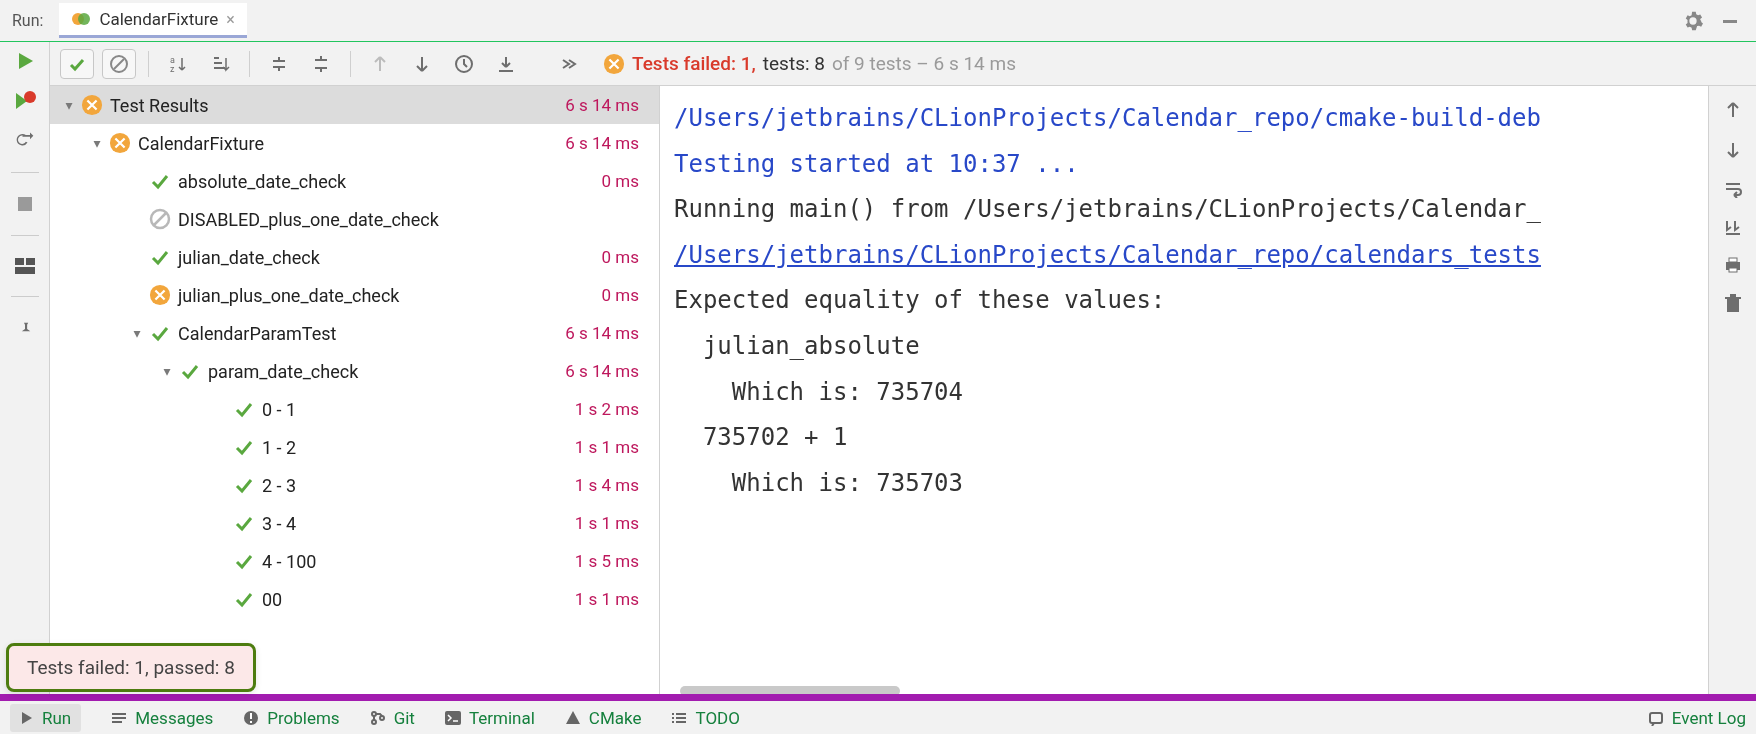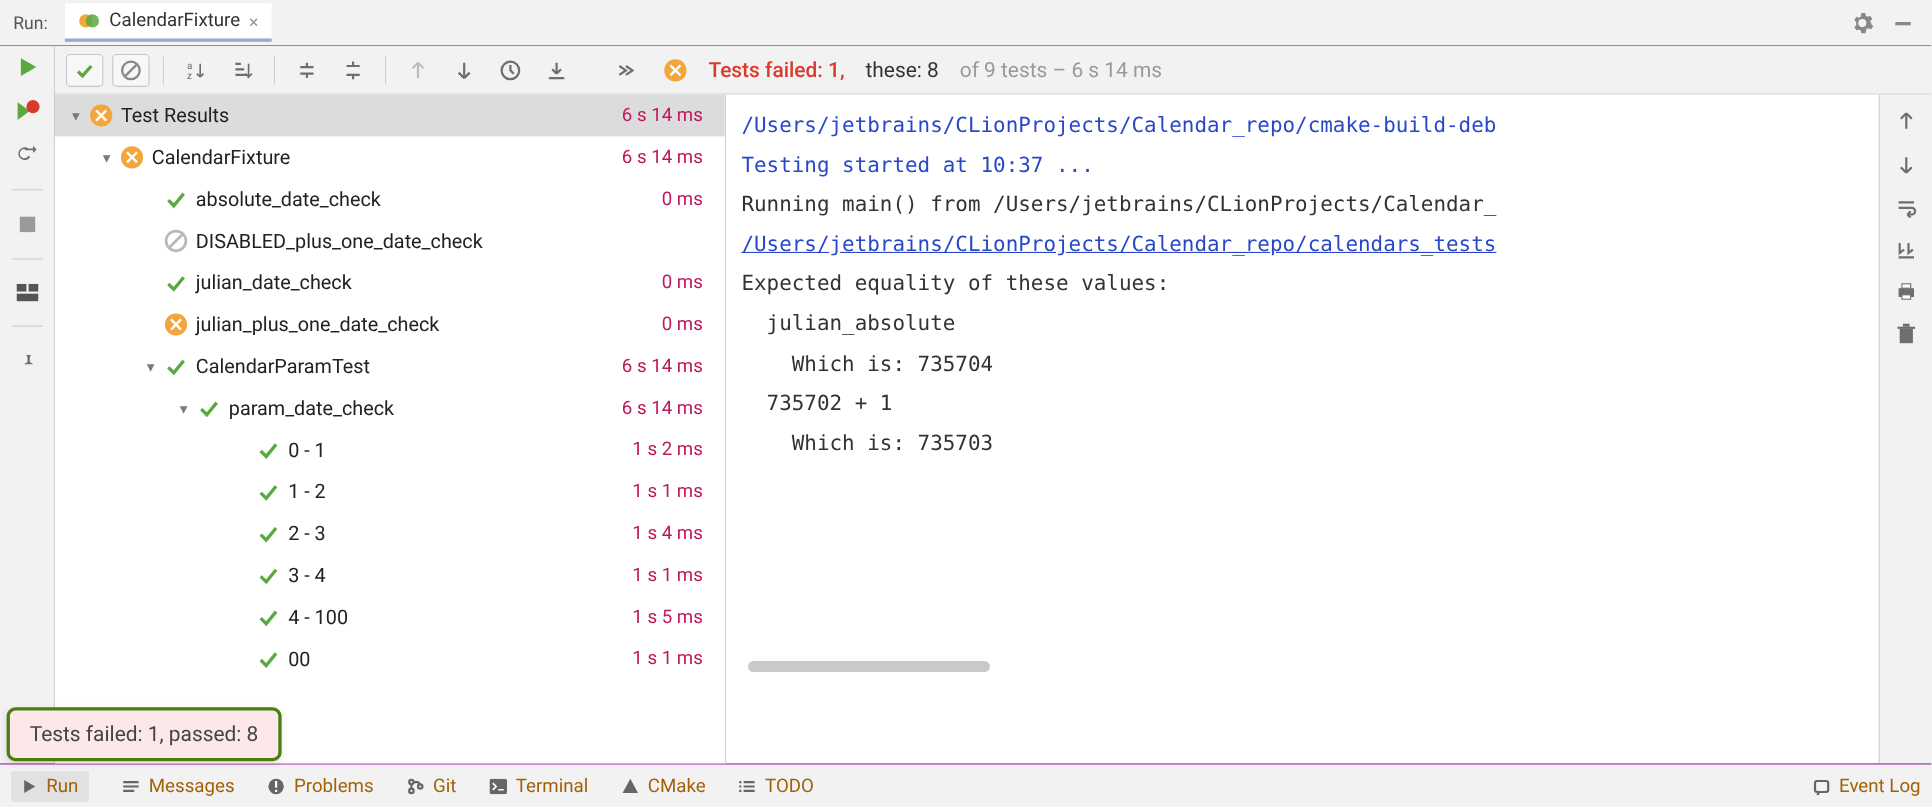--- a/index.html
+++ b/index.html
@@ -43,21 +43,21 @@
 
 .center-col { flex: 1; display: flex; flex-direction: column; min-width: 0; }
 
 .toolbar {
   height: 44px; background: #f2f2f2; border-bottom: 1px solid #d1d1d1;
   display: flex; align-items: center; padding: 0 10px; gap: 8px;
 }
 .tb-btn { width: 34px; height: 30px; display:flex; align-items:center; justify-content:center; border-radius:4px; cursor:pointer; color:#6e6e6e;}
 .tb-btn.boxed { border: 1px solid #c7c7c7; background:#f7f7f7;}
 .tb-sep { width:1px; height:26px; background:#cfcfcf; margin: 0 4px; }
-.test-summary { display:flex; align-items:center; gap:19px; font-size:19px; margin-left: 10px;}
+.test-summary { display:flex; align-items:center; gap:7px; font-size:19px; margin-left: 10px;}
 .ts-icon { width:22px; height:22px; }
 .ts-failed { color:#d93a2b; font-weight:500;}
 .ts-passed { color:#333;}
 .ts-rest { color:#9a9a9a;}
 
 .content-row { flex:1; display:flex; min-height:0; }
 .tree-panel {
   width: 610px; background:#fff; border-right:1px solid #d1d1d1;
   overflow-y:auto; position:relative; font-size:18px;
 }
@@ -71,33 +71,33 @@
 .tree-row .tname { flex:1; color:#222;}
 .tree-row .ttime { color:#be185d; padding-right:10px; font-size:17px;}
 .indent-0 { padding-left: 8px;}
 .indent-1 { padding-left: 36px;}
 .indent-2 { padding-left: 76px;}
 .indent-3 { padding-left: 106px;}
 .indent-4 { padding-left: 160px; justify-content: flex-end;}
 
 .console-wrap { flex:1; display:flex; min-width:0; }
 .console {
-  flex:1; background:#fff; font-family: "Menlo","Consolas",monospace; font-size:19px;
+  flex:1; background:#fff; font-family: "Menlo","Consolas",monospace; font-size:24px;
   padding: 10px 14px; overflow:auto; line-height:1.9; color:#333; white-space:pre;
 }
 .console .blue { color:#2848c8;}
 .console .blue-u { color:#2848c8; text-decoration:underline;}
 .console .hscroll { width:220px; height:10px; background:#c9c9c9; border-radius:5px; margin-top:180px; margin-left:6px;}
 
 .right-gutter { width:48px; background:#f2f2f2; border-left:1px solid #d1d1d1; display:flex; flex-direction:column; align-items:center; padding-top:14px; gap:20px;}
 .right-gutter .gutter-btn { color:#6e6e6e;}
 
 .bottom-bar {
-  height: 40px; background:#f2f2f2; border-top:1px solid #a21caf;
-  display:flex; align-items:center; padding: 0 10px; gap: 30px; font-size:17px; color:#a16207;
+  height: 40px; background:#f2f2f2; border-top:7px solid #a21caf;
+  display:flex; align-items:center; padding: 0 10px; gap: 30px; font-size:17px; color:#15803d;
 }
 .bb-item { display:flex; align-items:center; gap:8px; cursor:pointer;}
 .bb-item.active { background:#e1e1e1; padding:4px 10px; border-radius:3px;}
 .bb-spacer { flex:1;}
 
 .tooltip {
   position:absolute; left:6px; bottom:42px; background:#fce8e8; border:3px solid #4d7c0f;
   border-radius:8px; padding:10px 18px; font-size:19px; color:#444; box-shadow:0 2px 6px rgba(0,0,0,.1);
   z-index:50;
 }
@@ -242,21 +242,21 @@
             <path d="M4 3l6 4-6 4M10 3l6 4-6 4" fill="none" stroke="#6e6e6e" stroke-width="2"></path>
           </svg>
         </span>
 
       <div class="test-summary">
         <svg class="ts-icon" viewBox="0 0 24 24">
             <circle cx="12" cy="12" r="11" class="ic-warn-c"></circle>
             <path d="M7 7l10 10M17 7L7 17" class="ic-warn-x"></path>
           </svg>
         <span class="ts-failed"><span>Tests failed:</span> <span>1,</span></span>
-        <span class="ts-passed"><span>these:</span> <span>8</span></span>
+        <span class="ts-passed"><span>tests:</span> <span>8</span></span>
         <span class="ts-rest">of 9 tests – 6 s 14 ms</span>
       </div>
     </div>
 
     <div class="content-row">
       <div class="tree-panel" id="tree">
           <div class="tree-row indent-0 sel">
             <span class="arrow ">▾</span>
             <span class="ticon">
               <svg width="22" height="22" viewBox="0 0 24 24">

